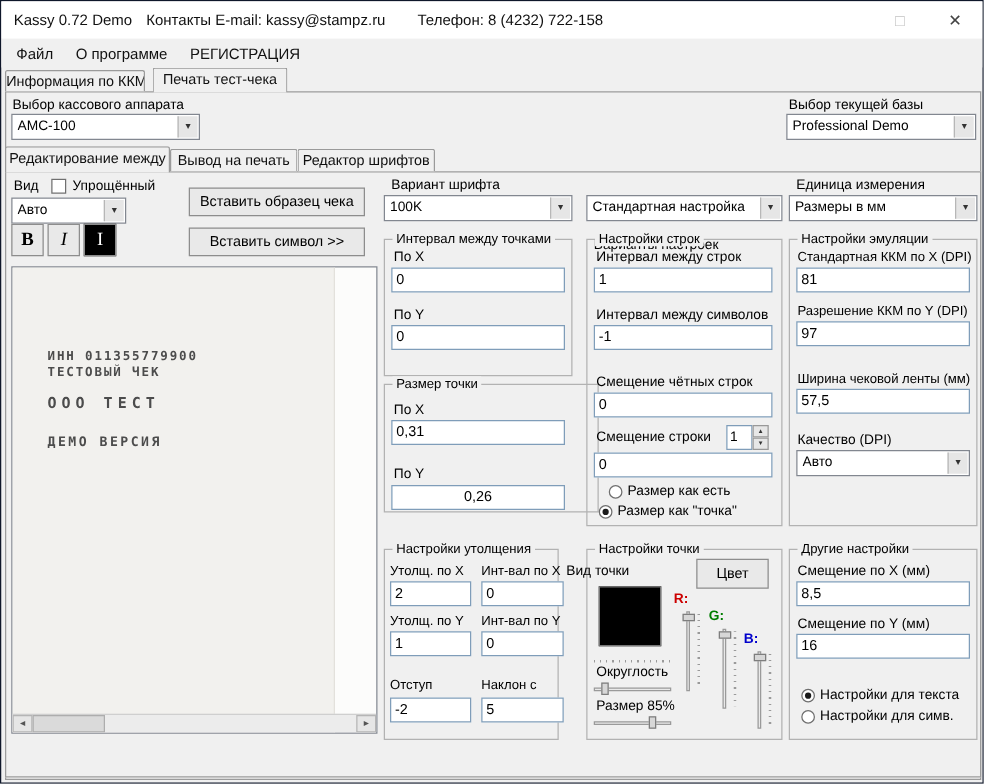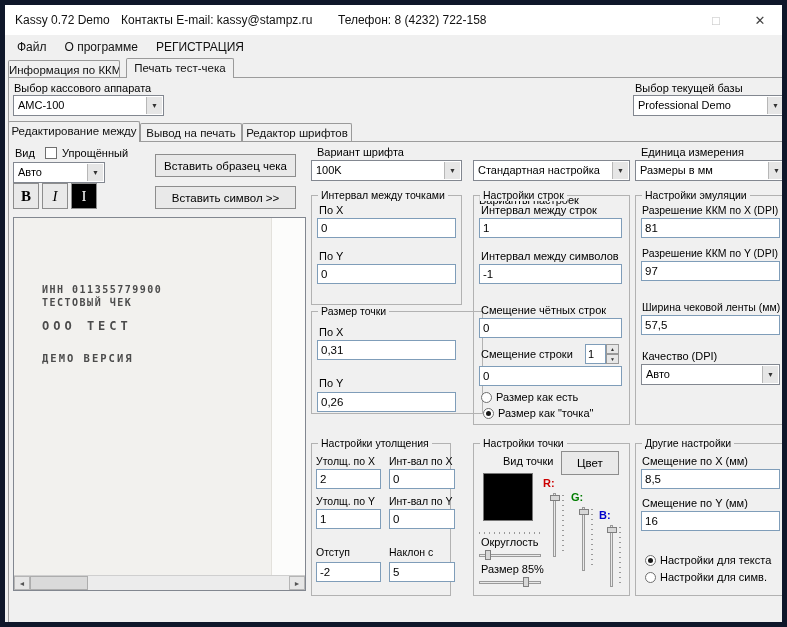--- a/index.html
+++ b/index.html
@@ -1,19 +1,19 @@
 <!DOCTYPE html>
 <html><head>
 <meta charset="utf-8">
 <style>
   * { box-sizing: border-box; }
   html,body { margin:0; padding:0; background:#d8d8d8; }
   body { font-family:"Liberation Sans", sans-serif; }
   #win { position:relative; width:787px; height:627px; background:#f0f0f0;
-         border:5px solid #0f172a; overflow:hidden; }
+         border:1px solid #0f172a; overflow:hidden; }
 
   
   .titlebar { position:absolute; left:0; top:0; right:0; height:30px; background:#ffffff; }
   .title-text { position:absolute; top:8px; font-size:12px; color:#111; white-space:nowrap; }
   .win-btn { position:absolute; top:0; width:44px; height:30px; display:flex;
              align-items:center; justify-content:center; font-size:13px; cursor:default; }
   .win-btn.dim { color:#c3c3c3; }
   .win-btn.close { color:#444; }
 
   
@@ -207,21 +207,21 @@
   <input class="tinput" style="left: 312px; top: 213px; width: 139px;" value="0">
   <span class="lbl" style="left:314px; top:245px;">По Y</span>
   <input class="tinput" style="left: 312px; top: 259px; width: 139px;" value="0">
 
   <div class="group" style="left:306px; top:306px; width:172px; height:103px;">
     <span class="group-title">Размер точки</span>
   </div>
   <span class="lbl" style="left:314px; top:321px;">По X</span>
   <input class="tinput" style="left: 312px; top: 335px; width: 139px;" value="0,31">
   <span class="lbl" style="left:314px; top:372px;">По Y</span>
-  <input class="tinput" style="left: 312px; top: 387px; width: 139px;" value="0,26">
+  <input class="tinput" style="left: 312px; top: 387px; width: 139px; text-align: center;" value="0,26">
 
   <div class="group" style="left:306px; top:438px; width:140px; height:153px;padding-left:19px;">
     <span class="group-title">Настройки утолщения</span>
   </div>
   <span class="lbl small" style="left:311px; top:450px;">Утолщ. по X</span>
   <span class="lbl small" style="left:384px; top:450px;">Инт-вал по X</span>
   <input class="tinput" style="left: 311px; top: 464px; width: 65px;" value="2">
   <input class="tinput" style="left: 384px; top: 464px; width: 66px;" value="0">
   <span class="lbl small" style="left:311px; top:490px;">Утолщ. по Y</span>
   <span class="lbl small" style="left:384px; top:490px;">Инт-вал по Y</span>
@@ -251,33 +251,33 @@
   <div class="spinner" style="left:580px; top:339px;">
     <input class="spin-input" value="1" style="">
     <span class="spin-up">
         <span>▲</span>
       </span>
     <span class="spin-down">
         <span>▼</span>
       </span>
   </div>
   <input class="tinput" style="left: 474px; top: 361px; width: 143px;" value="0">
-  <label class="radio" style="left:476px; top:386px;">
+  <label class="radio" style="left:486px; top:386px;">
     <span class="rdot"></span>
     <span>Размер как есть</span>
   </label>
   <label class="radio" style="left:478px; top:402px;">
     <span class="rdot checked"></span>
     <span>Размер как "точка"</span>
   </label>
 
   <div class="group" style="left:468px; top:438px; width:157px; height:153px;">
     <span class="group-title">Настройки точки</span>
   </div>
-  <span class="lbl" style="left:498px; top:450px;">Вид точки</span>
+  <span class="lbl" style="left:452px; top:450px;">Вид точки</span>
   <div class="btn" style="left:556px; top:446px; width:58px; height:24px;">
     <span>Цвет</span>
   </div>
   <div class="swatch" style="left:478px; top:468px; width:50px; height:48px;"></div>
 
   <span class="lbl r-col" style="left:538px; top:472px;">R:</span>
   <div class="vslider" style="left:545px; top:488px; height:64px;">
     <div class="vtrack"></div>
     <div class="vthumb"></div>
   </div>
@@ -311,21 +311,21 @@
 
   <span class="lbl" style="left:636px; top:141px;">Единица измерения</span>
   <div class="combo" style="left:630px; top:155px; width:151px;">
     <span class="combo-text">Размеры в мм</span>
     <span class="combo-btn">▼</span>
   </div>
 
   <div class="group" style="left:630px; top:190px; width:151px; height:230px;">
     <span class="group-title">Настройки эмуляции</span>
   </div>
-  <span class="lbl small" style="left:637px; top:199px;">Разрешение ККМ по X (DPI)</span>
+  <span class="lbl small" style="left:637px; top:199px;">Стандартная ККМ по X (DPI)</span>
   <input class="tinput" style="left: 636px; top: 213px; width: 139px;" value="81">
   <span class="lbl small" style="left:637px; top:242px;">Разрешение ККМ по Y (DPI)</span>
   <input class="tinput" style="left: 636px; top: 256px; width: 139px;" value="97">
   <span class="lbl small" style="left:637px; top:296px;">Ширина чековой ленты (мм)</span>
   <input class="tinput" style="left: 636px; top: 310px; width: 139px;" value="57,5">
   <span class="lbl" style="left:637px; top:345px;">Качество (DPI)</span>
   <div class="combo" style="left:636px; top:359px; width:139px;">
     <span class="combo-text">Авто</span>
     <span class="combo-btn">▼</span>
   </div>

